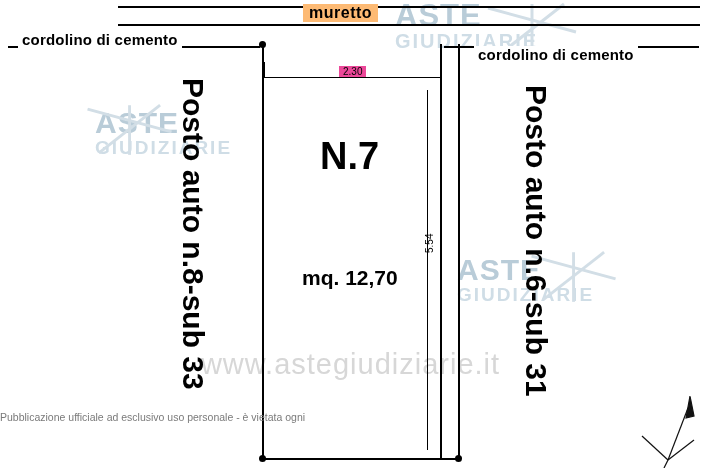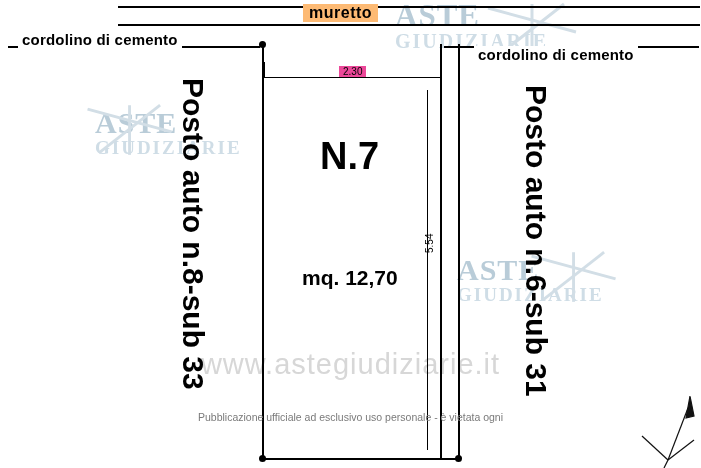--- a/index.html
+++ b/index.html
@@ -20,21 +20,20 @@
   .wm {
     position: absolute;
     color: #cdd9e0;
     pointer-events: none;
     user-select: none;
   }
   .wm-aste {
     font-weight: bold;
     letter-spacing: 1px;
     line-height: 1.0;
-    font-family: Liberation Serif, serif;
   }
   .wm-aste .l1 { color: #b9ccd8; }
   .wm-aste .l2 { color: #cfdde6; letter-spacing: 2px; }
   .wm-hand {
     position: absolute;
     pointer-events: none;
   }
   .wm-center {
     position: absolute;
     left: 0;
@@ -100,21 +99,20 @@
   .dim-v {
     transform-origin: left top;
     transform: rotate(-90deg);
   }
 
   
   .notice {
     position: absolute;
     left: 0;
     width: 701px;
-    text-align: center;
     color: #7a7a7a;
     font-size: 10.5px;
     pointer-events: none;
   }
   .notice.l2 { color: #8a8a8a; }
 </style>
 </head>
 <body>
 
 <div id="page">

